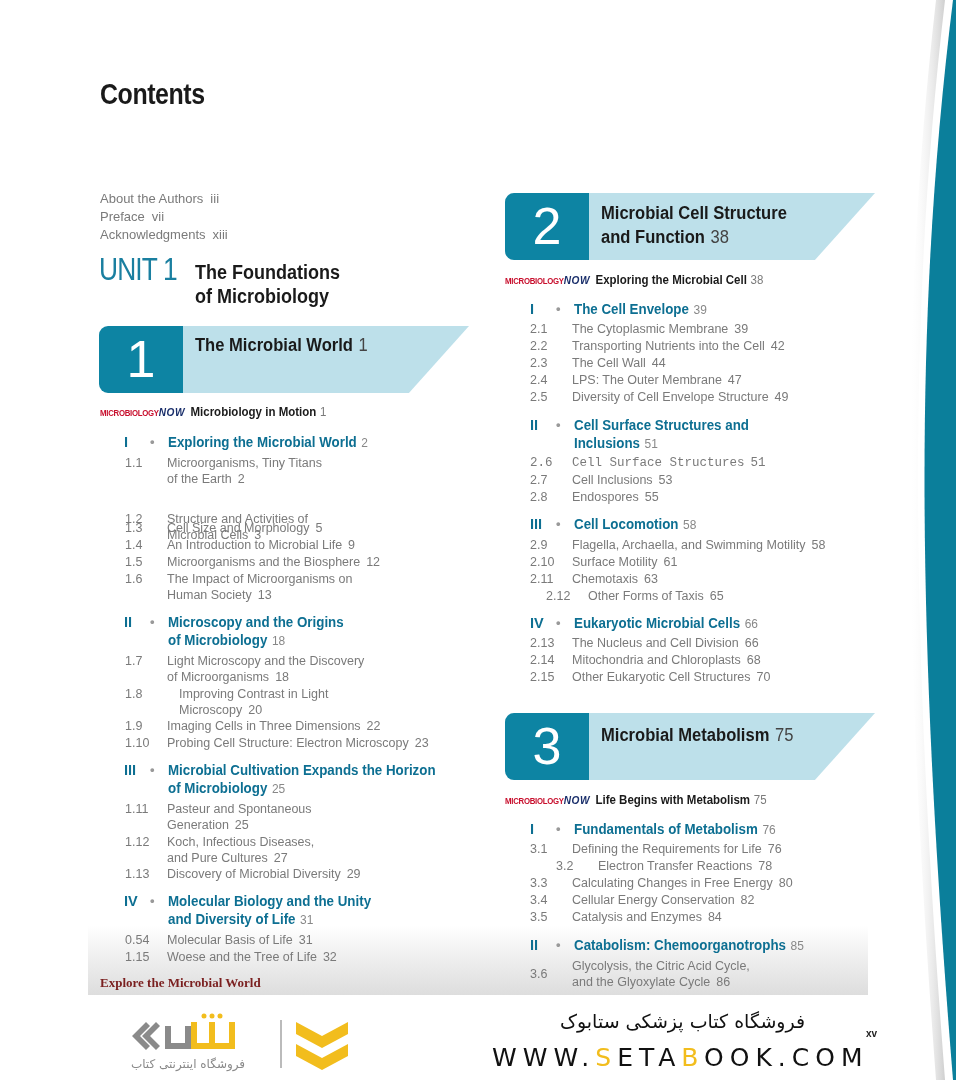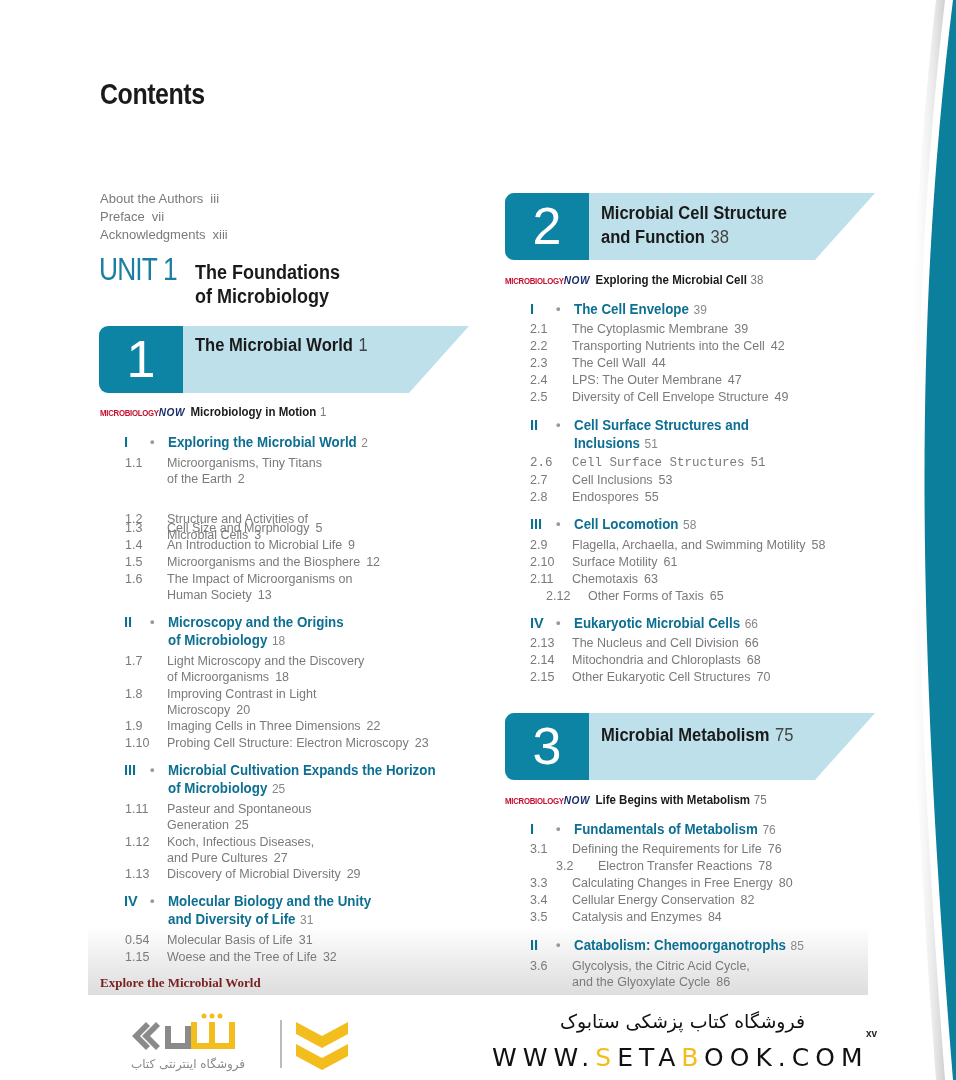--- a/index.html
+++ b/index.html
@@ -107,21 +107,21 @@
 
 <div class="part" style="left:124px;top:613px;">
   <span class="roman">II</span>
     <span class="dot">•</span>
   <span class="ptitle"><span>Microscopy and the Origins</span><br><span>of Microbiology</span><span class="pg">18</span></span>
 </div>
 <div class="sec" style="left:125px;top:653px;">
     <span class="sn">1.7</span>
     <span class="st"><span>Light Microscopy and the Discovery</span><br><span>of Microorganisms</span><span class="pg">18</span></span>
   </div>
-<div class="sec" style="left:125px;top:686px;">
+<div class="sec" style="left:125px;top:686px;gap:12px;">
     <span class="sn">1.8</span>
     <span class="st"><span>Improving Contrast in Light</span><br><span>Microscopy</span><span class="pg">20</span></span>
   </div>
 <div class="sec" style="left:125px;top:718px;">
     <span class="sn">1.9</span>
     <span class="st"><span>Imaging Cells in Three Dimensions</span><span class="pg">22</span></span>
   </div>
 <div class="sec" style="left:125px;top:735px;">
     <span class="sn">1.10</span>
     <span class="st"><span>Probing Cell Structure: Electron Microscopy</span><span class="pg">23</span></span>
@@ -289,21 +289,21 @@
     <span class="sn">1.15</span>
     <span class="st"><span>Woese and the Tree of Life</span><span class="pg">32</span></span>
   </div>
 <div class="explore">Explore the Microbial World</div>
 
 <div class="part" style="left:530px;top:936px;">
   <span class="roman">II</span>
     <span class="dot">•</span>
   <span class="ptitle"><span>Catabolism: Chemoorganotrophs</span><span class="pg">85</span></span>
 </div>
-<div class="sec" style="left:530px;top:958px;">
+<div class="sec" style="left:530px;top:958px;align-items:center;">
     <span class="sn">3.6</span>
     <span class="st"><span>Glycolysis, the Citric Acid Cycle,</span><br><span>and the Glyoxylate Cycle</span><span class="pg">86</span></span>
   </div>
 
 <div class="footer-white"></div>
 
 <svg class="logo" viewBox="0 0 260 62">
   <g fill="#8a8a8a">
     <path d="M18 10 L4 24 L18 38 L22 34 L12 24 L22 14 Z"></path>
     <path d="M28 10 L14 24 L28 38 L32 34 L22 24 L32 14 Z"></path>

